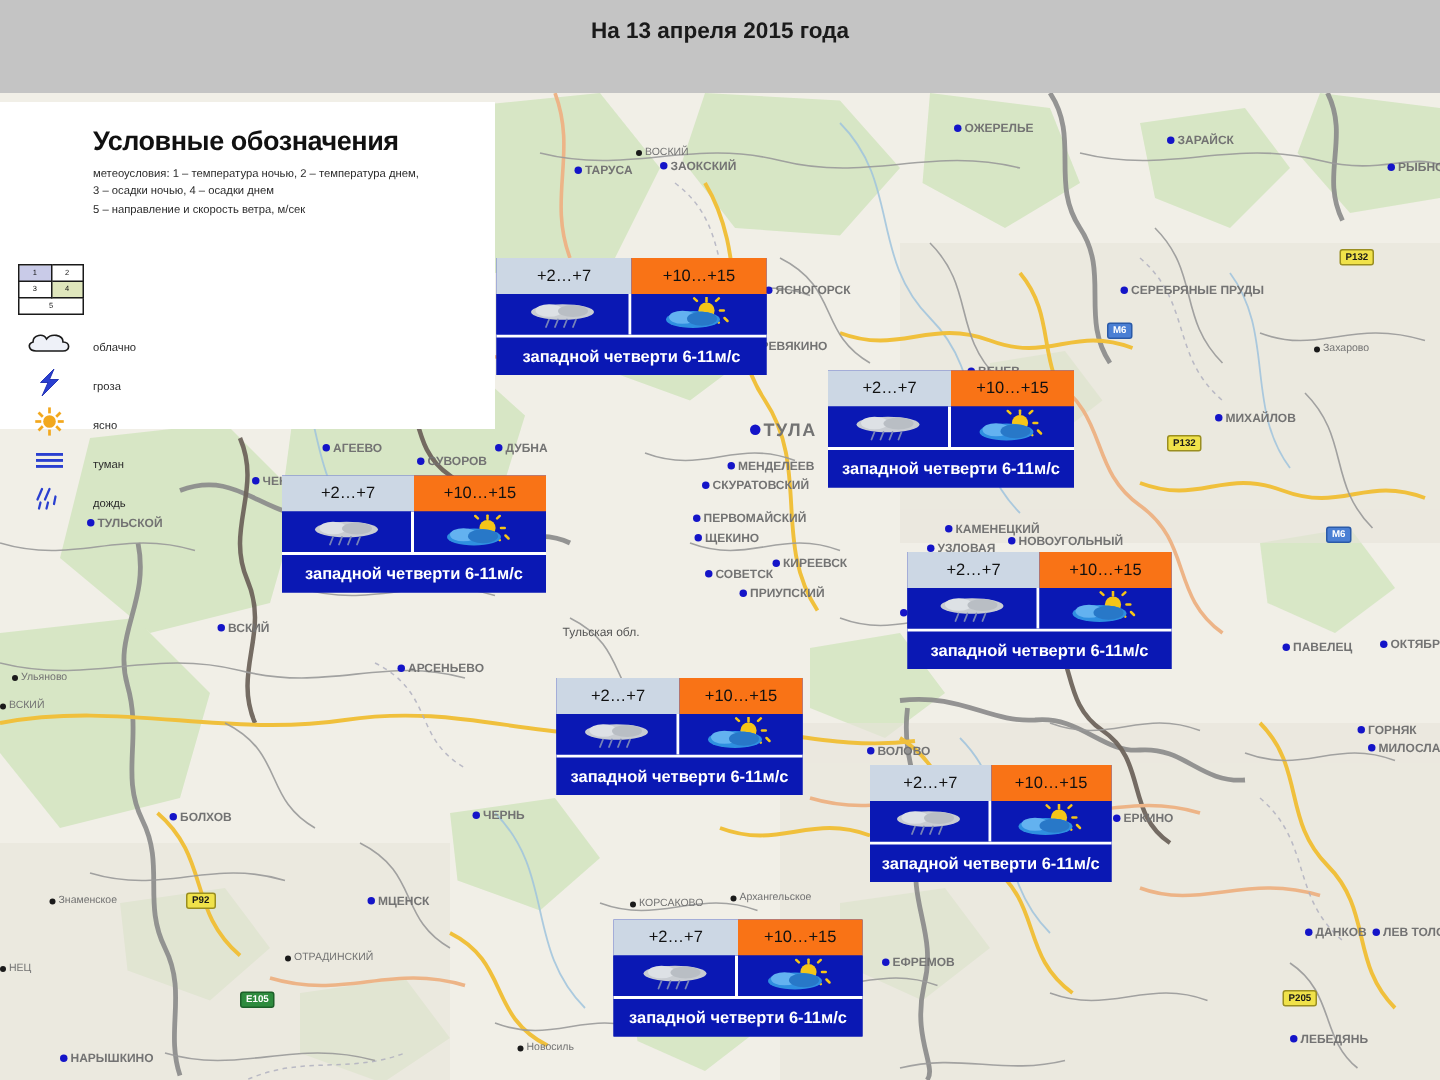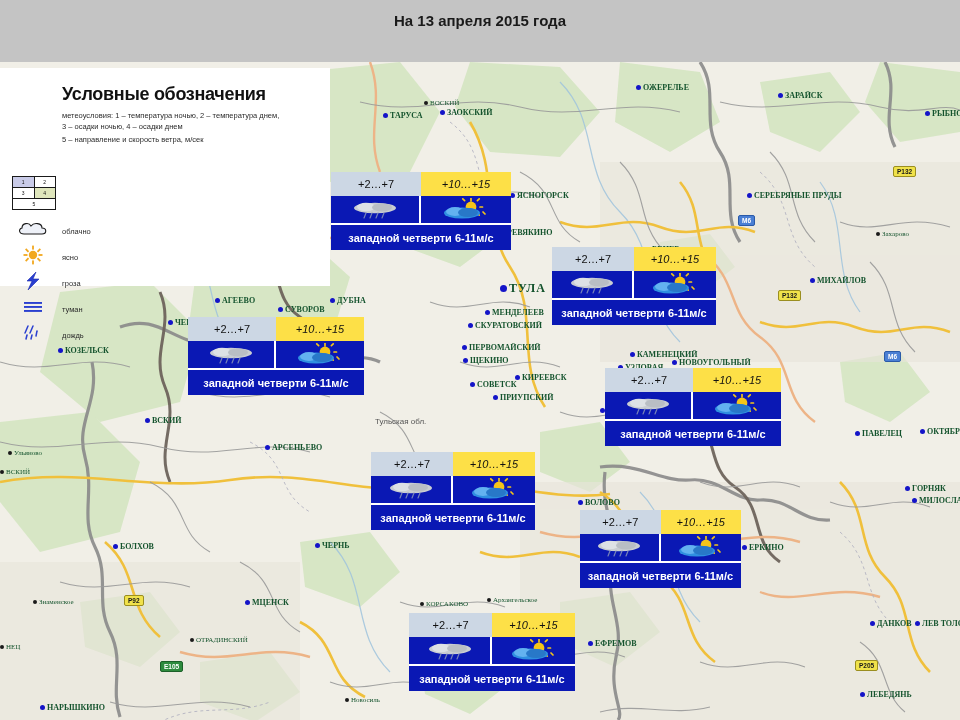--- a/index.html
+++ b/index.html
@@ -132,21 +132,21 @@
   .callout .temp-day {
     flex: 1 1 50%;
     display: flex;
     align-items: center;
     justify-content: center;
     font-size: 11px;
     color: #111111;
     box-sizing: border-box;
   }
   .callout .temp-night { background: #ccd7e4; }
-  .callout .temp-day   { background: #fde047; font-style: italic; }
+  .callout .temp-day   { background: #f97316; }
 
   .callout .icon-row {
     display: flex;
     height: 27px;
     background: #0a18b4;
   }
   .callout .icon-cell {
     flex: 1 1 50%;
     display: flex;
     align-items: center;
@@ -168,22 +168,22 @@
     font-size: 11px;
     font-weight: bold;
     color: #ffffff;
     white-space: nowrap;
   }
 
   
   .city {
     position: absolute;
     white-space: nowrap;
-    color: #14532d;
-    font-family: Liberation Serif, serif;
+    color: #737373;
+    font-family: Liberation Sans, sans-serif;
     z-index: 6;
   }
   .city .dot {
     display: inline-block;
     border-radius: 50%;
     vertical-align: middle;
     margin-right: 2px;
   }
   .city .nm { vertical-align: middle; }
   .city.big .nm { font-size: 12px; font-weight: bold; letter-spacing: 1px; }
@@ -364,21 +364,21 @@
       <div class="city mid" style="left: 747px; top: 123px;"><span class="dot"></span><span class="nm">СЕРЕБРЯНЫЕ ПРУДЫ</span></div>
       <div class="city mid" style="left: 645px; top: 177px;"><span class="dot"></span><span class="nm">ВЕНЕВ</span></div>
       <div class="city sml" style="left: 876px; top: 162px;"><span class="dot"></span><span class="nm">Захарово</span></div>
       <div class="city mid" style="left: 810px; top: 208px;"><span class="dot"></span><span class="nm">МИХАЙЛОВ</span></div>
       <div class="city mid" style="left: 215px; top: 228px;"><span class="dot"></span><span class="nm">АГЕЕВО</span></div>
       <div class="city mid" style="left: 278px; top: 237px;"><span class="dot"></span><span class="nm">СУВОРОВ</span></div>
       <div class="city mid" style="left: 330px; top: 228px;"><span class="dot"></span><span class="nm">ДУБНА</span></div>
       <div class="city mid" style="left: 168px; top: 250px;"><span class="dot"></span><span class="nm">ЧЕКАЛИН</span></div>
       <div class="city mid" style="left: 485px; top: 240px;"><span class="dot"></span><span class="nm">МЕНДЕЛЕЕВ</span></div>
       <div class="city mid" style="left: 468px; top: 253px;"><span class="dot"></span><span class="nm">СКУРАТОВСКИЙ</span></div>
-      <div class="city mid" style="left: 58px; top: 278px;"><span class="dot"></span><span class="nm">КОЗЕЛЬСК</span></div>
+      <div class="city mid" style="left: 58px; top: 278px;"><span class="dot"></span><span class="nm">ТУЛЬСКОЙ</span></div>
       <div class="city mid" style="left: 462px; top: 275px;"><span class="dot"></span><span class="nm">ПЕРВОМАЙСКИЙ</span></div>
       <div class="city mid" style="left: 463px; top: 288px;"><span class="dot"></span><span class="nm">ЩЕКИНО</span></div>
       <div class="city mid" style="left: 630px; top: 282px;"><span class="dot"></span><span class="nm">КАМЕНЕЦКИЙ</span></div>
       <div class="city mid" style="left: 672px; top: 290px;"><span class="dot"></span><span class="nm">НОВОУГОЛЬНЫЙ</span></div>
       <div class="city mid" style="left: 618px; top: 295px;"><span class="dot"></span><span class="nm">УЗЛОВАЯ</span></div>
       <div class="city mid" style="left: 682px; top: 303px;"><span class="dot"></span><span class="nm">КИМОВСК</span></div>
       <div class="city mid" style="left: 470px; top: 312px;"><span class="dot"></span><span class="nm">СОВЕТСК</span></div>
       <div class="city mid" style="left: 515px; top: 305px;"><span class="dot"></span><span class="nm">КИРЕЕВСК</span></div>
       <div class="city mid" style="left: 493px; top: 325px;"><span class="dot"></span><span class="nm">ПРИУПСКИЙ</span></div>
       <div class="city mid" style="left: 650px; top: 320px;"><span class="dot"></span><span class="nm">ДОНСКОЙ</span></div>
@@ -751,47 +751,47 @@
           <path d="M8 14 C3 14 2 9 6 8 C6 3 13 2 15 6 C18 2 26 3 26 8
                    C31 8 31 14 26 14 Z" fill="#eef1f8" stroke="#1a1a1a" stroke-width="1.1"></path>
         </svg>
       </span>
       <span class="lr-label">облачно</span>
     </div>
 
     <div class="legend-row">
       <span class="lr-icon">
         <svg width="34" height="20" viewBox="0 0 34 20">
+          <path d="M20 1 L11 10 L16 10 L12 19 L23 8 L17 8 Z" fill="#2a3fd0" stroke="#1a2ab0" stroke-width="0.6"></path>
+        </svg>
+      </span>
+      <span class="lr-label">гроза</span>
+    </div>
+
+    <div class="legend-row">
+      <span class="lr-icon">
+        <svg width="34" height="20" viewBox="0 0 34 20">
           <g fill="#f2a81e">
             <circle cx="17" cy="10" r="4.2"></circle>
             <rect x="16.1" y="0.6" width="1.8" height="4"></rect>
             <rect x="16.1" y="15.4" width="1.8" height="4"></rect>
             <rect x="7.5" y="9.1" width="4" height="1.8"></rect>
             <rect x="22.5" y="9.1" width="4" height="1.8"></rect>
             <rect x="10.2" y="3.4" width="1.8" height="4" transform="rotate(-45 11.1 5.4)"></rect>
             <rect x="22" y="3.4" width="1.8" height="4" transform="rotate(45 22.9 5.4)"></rect>
             <rect x="10.2" y="12.6" width="1.8" height="4" transform="rotate(45 11.1 14.6)"></rect>
             <rect x="22" y="12.6" width="1.8" height="4" transform="rotate(-45 22.9 14.6)"></rect>
           </g>
         </svg>
       </span>
       <span class="lr-label">ясно</span>
     </div>
 
     <div class="legend-row">
       <span class="lr-icon">
-        <svg width="34" height="20" viewBox="0 0 34 20">
-          <path d="M20 1 L11 10 L16 10 L12 19 L23 8 L17 8 Z" fill="#2a3fd0" stroke="#1a2ab0" stroke-width="0.6"></path>
-        </svg>
-      </span>
-      <span class="lr-label">гроза</span>
-    </div>
-
-    <div class="legend-row">
-      <span class="lr-icon">
         <svg width="34" height="18" viewBox="0 0 34 18">
           <g fill="#2a3fd0">
             <rect x="8" y="4" width="18" height="1.9"></rect>
             <rect x="8" y="8" width="18" height="1.9"></rect>
             <rect x="8" y="12" width="18" height="1.9"></rect>
           </g>
         </svg>
       </span>
       <span class="lr-label">туман</span>
     </div>

